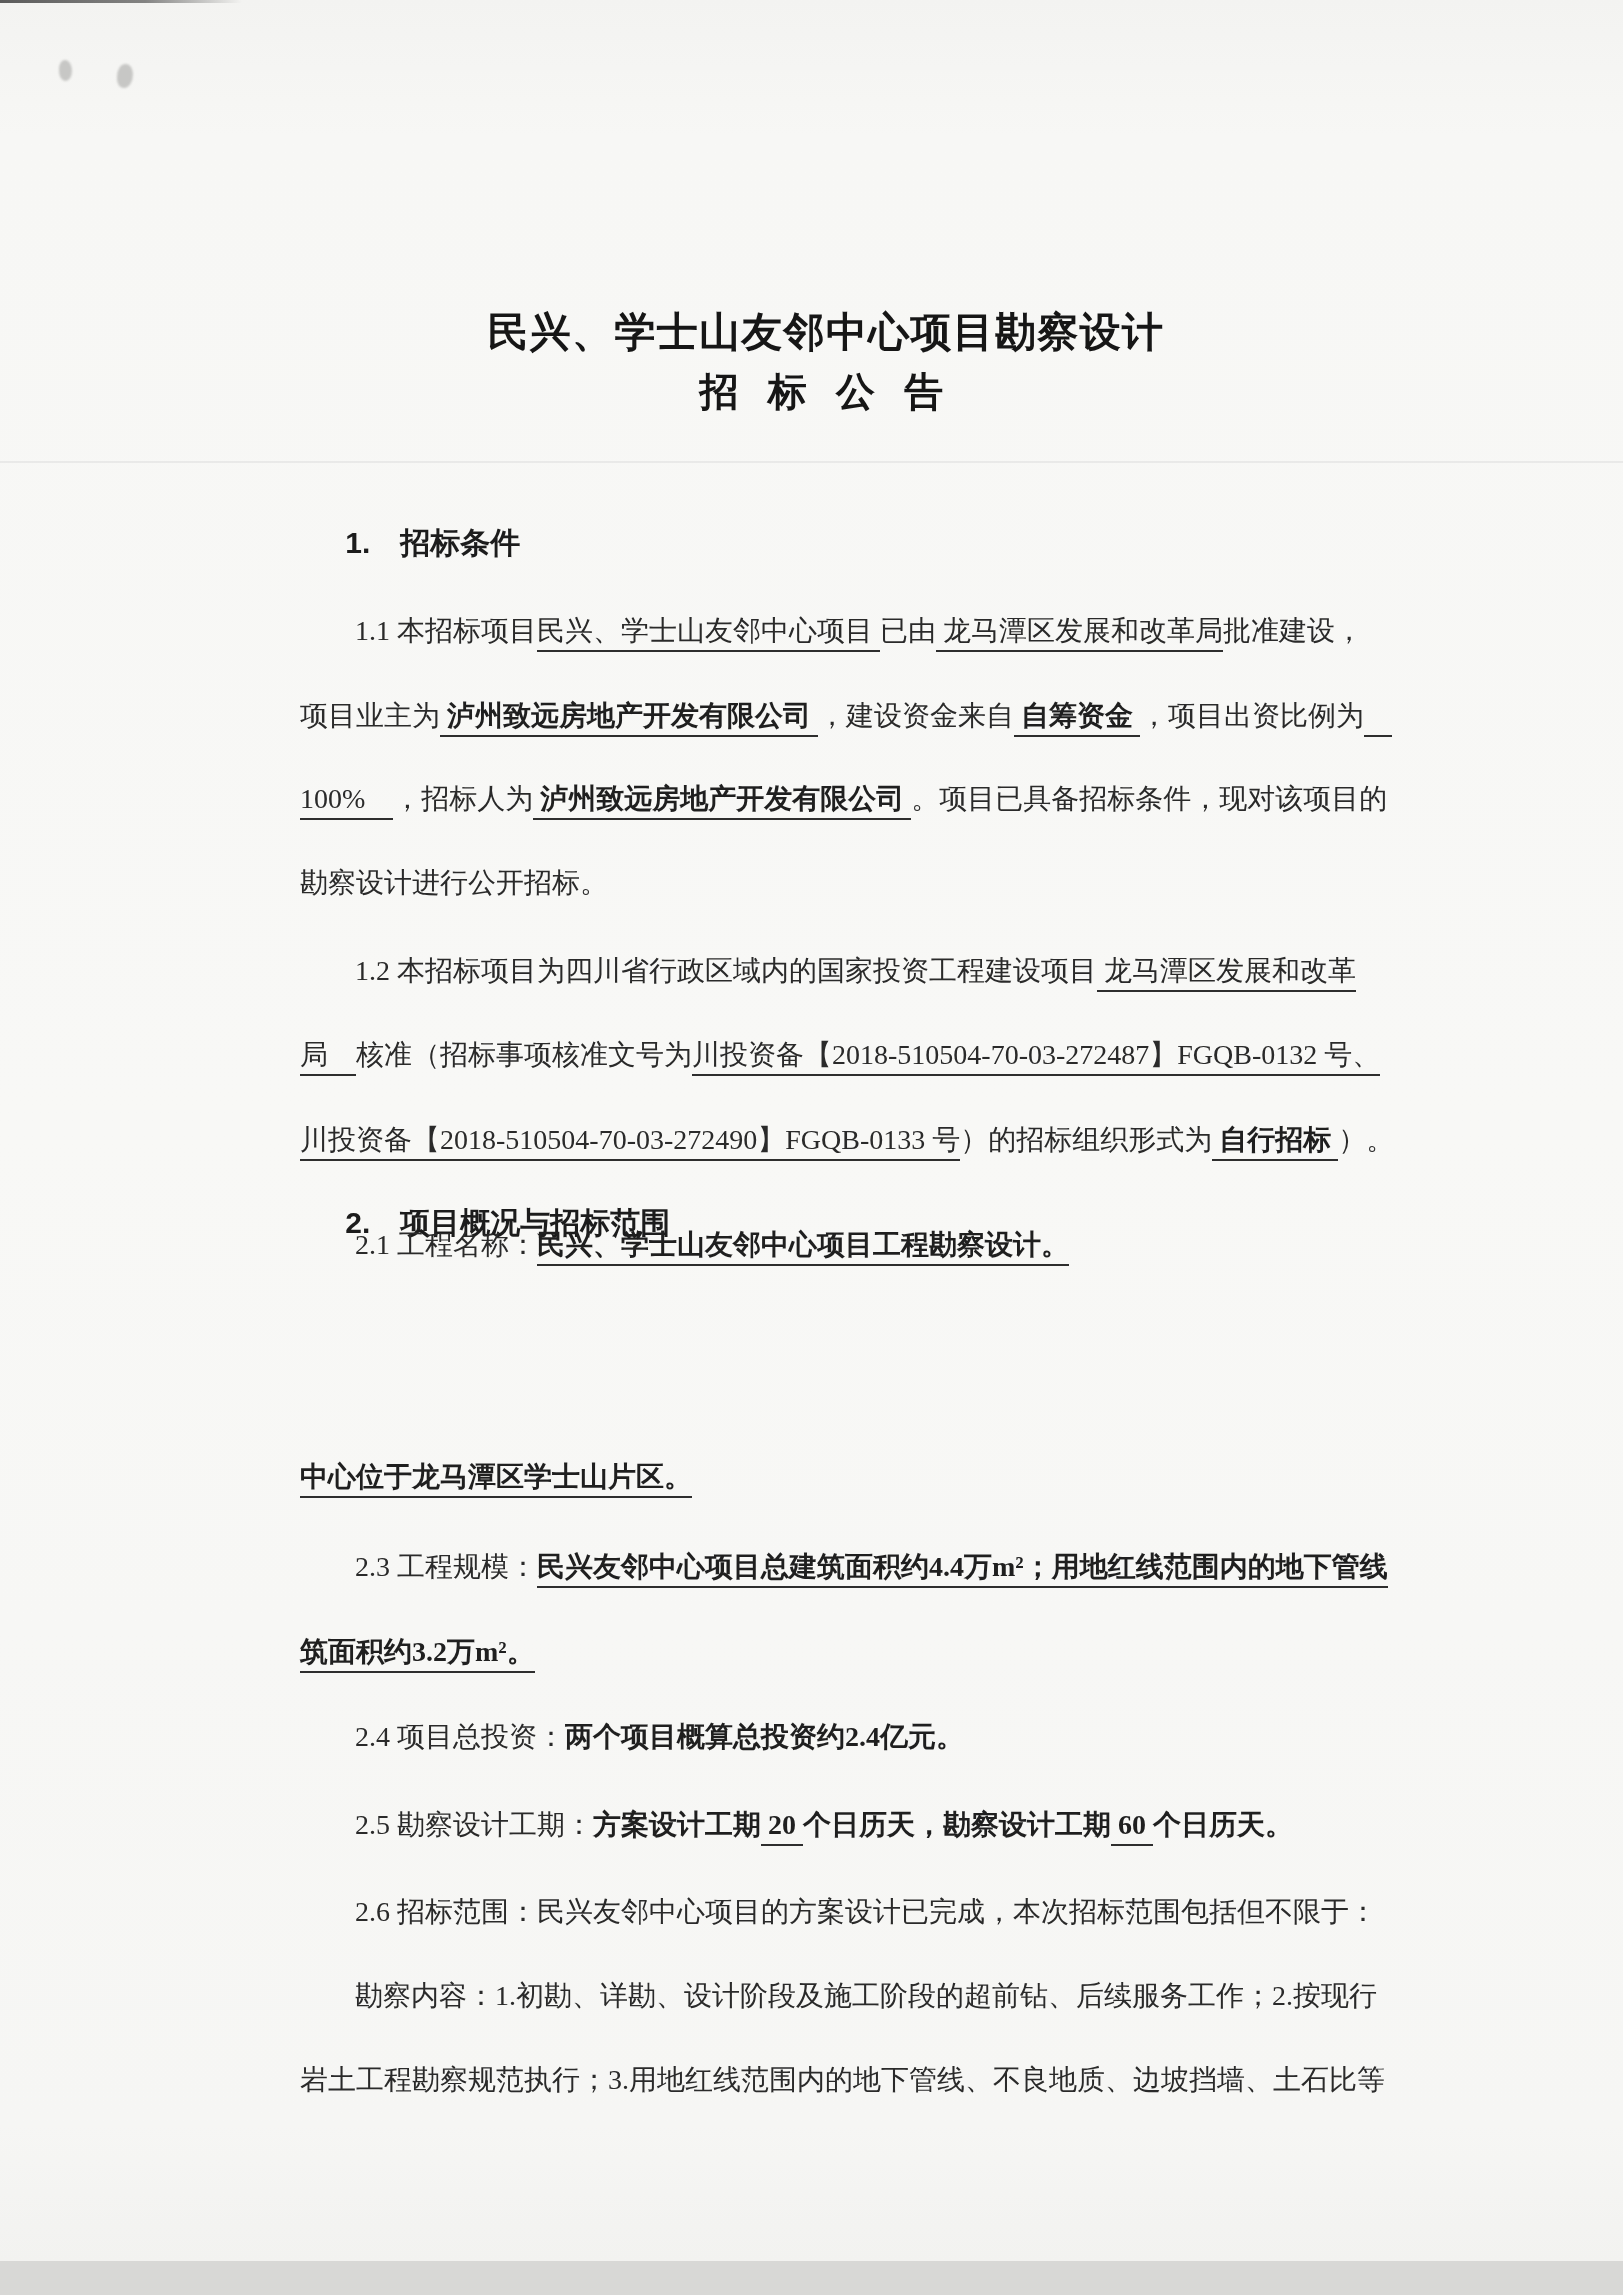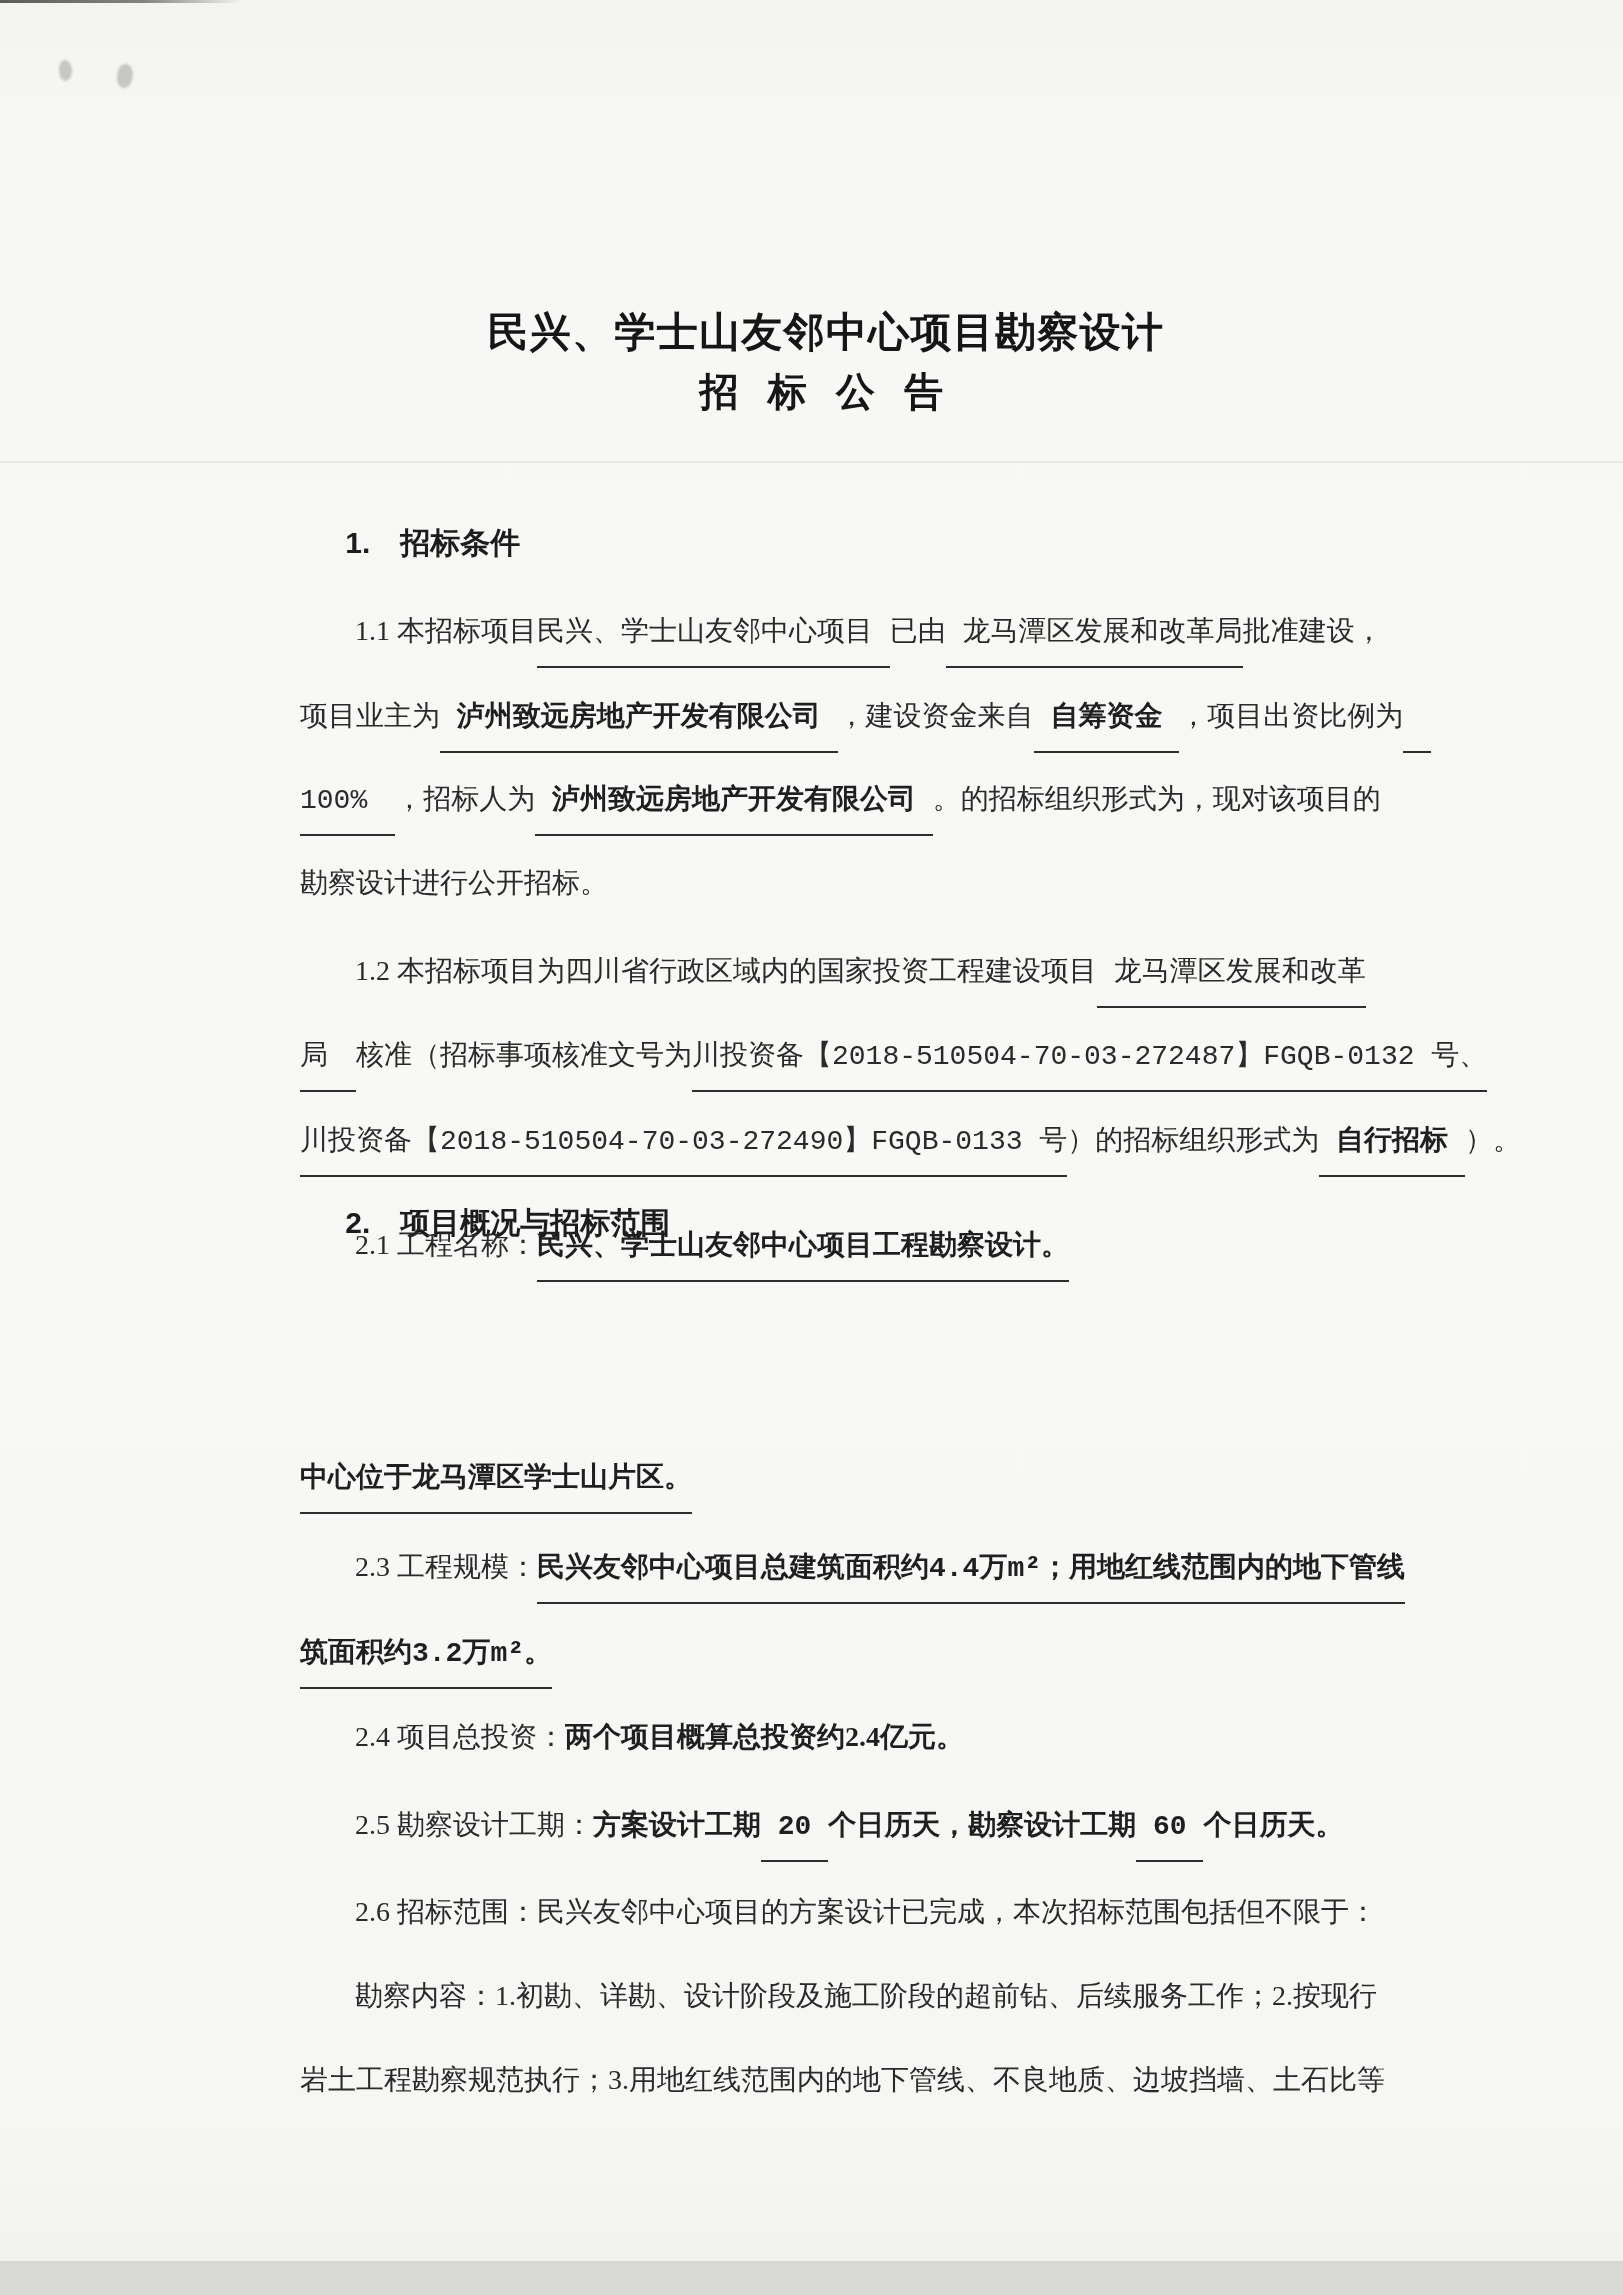--- a/index.html
+++ b/index.html
@@ -39,21 +39,21 @@
     position:absolute;left:272px;width:1152px;margin:0;
     font-size:28px;line-height:39px;white-space:pre;color:#2a2a2a;
   }
   .ind{padding-left:55px;}
   .hd{
     font-family:"Liberation Sans","DejaVu Sans",sans-serif;
     font-weight:700;font-size:30px;color:#1c1c1c;left:312px;padding-left:0;
   }
   .seg{white-space:pre;text-align:center;}
   .b{font-weight:700;color:#1f1f1f;}
-  .u{border-bottom:2.6px solid #2e2e2e;padding-bottom:18px;font-family:Liberation Mono, monospace;}
+  .u{border-bottom:2.6px solid #2e2e2e;padding-bottom:4px;}
 </style>
 </head>
 <body>
 
 <div class="page">
 
   <div class="edge-line"></div>
   <div class="smudge s1"></div>
   <div class="smudge s2"></div>
   <div class="crease"></div>
@@ -67,21 +67,21 @@
 
   <p class="ln ind" style="top:572px">
     <span class="seg">1.1 本招标项目</span><span class="seg u">民兴、学士山友邻中心项目 </span><span class="seg">已由</span><span class="seg u"> 龙马潭区发展和改革局</span><span class="seg">批准建设，</span>
   </p>
 
   <p class="ln" style="top:657px">
     <span class="seg">项目业主为</span><span class="seg u b"> 泸州致远房地产开发有限公司 </span><span class="seg">，建设资金来自</span><span class="seg u b"> 自筹资金 </span><span class="seg">，项目出资比例为</span><span class="seg u">　</span>
   </p>
 
   <p class="ln" style="top:740px">
-    <span class="seg u">100%　</span><span class="seg">，招标人为</span><span class="seg u b"> 泸州致远房地产开发有限公司 </span><span class="seg">。的招标组织形式为，现对该项目的</span>
+    <span class="seg u">100%　</span><span class="seg">，招标人为</span><span class="seg u b"> 泸州致远房地产开发有限公司 </span><span class="seg">。项目已具备招标条件，现对该项目的</span>
   </p>
 
   <p class="ln" style="top:824px">
     <span class="seg">勘察设计进行公开招标。</span>
   </p>
 
   <p class="ln ind" style="top:912px">
     <span class="seg">1.2 本招标项目为四川省行政区域内的国家投资工程建设项目</span><span class="seg u"> 龙马潭区发展和改革</span>
   </p>
 

